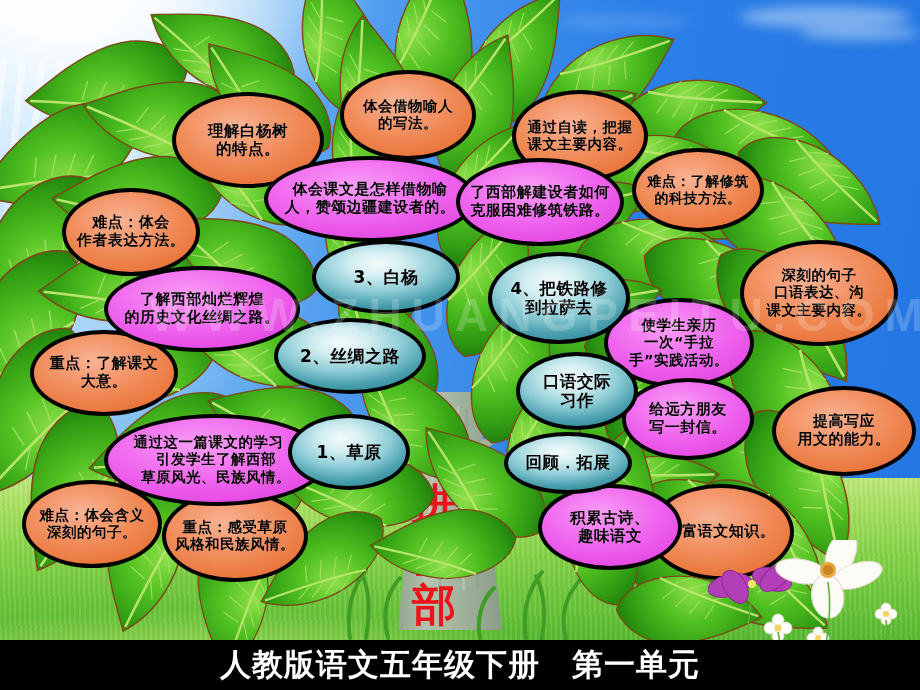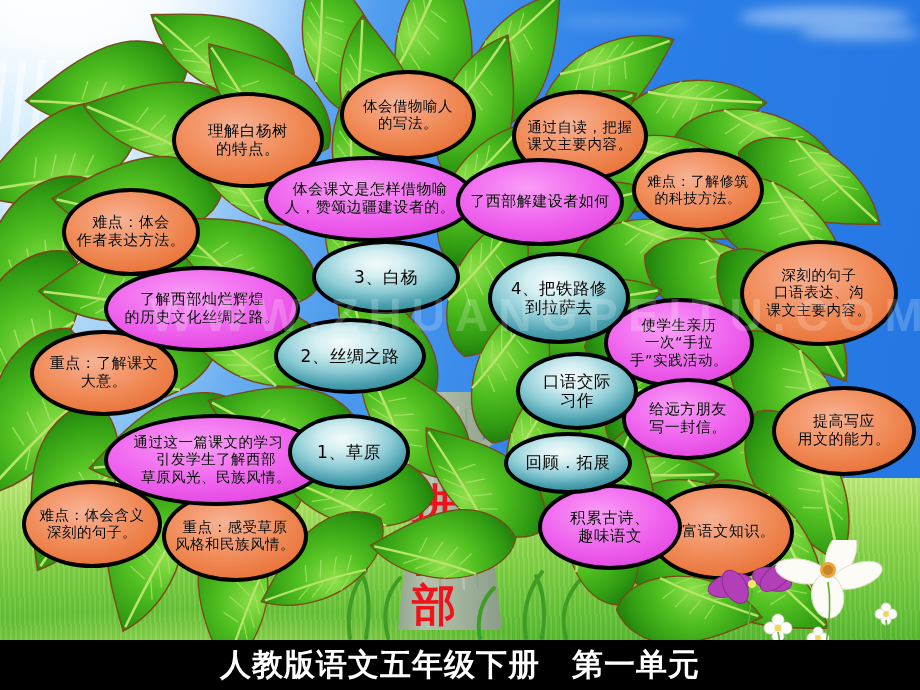--- a/index.html
+++ b/index.html
@@ -41,21 +41,21 @@
   .trunk svg{display:block}
   .trunk-title{position:absolute;left:404px;top:430px;width:60px;
      font-family:"DejaVu Serif","Liberation Serif",serif;
      color:#f0121b;font-size:44px;line-height:50px;font-weight:700;text-align:center;
      letter-spacing:0px;}
   .trunk-title span{display:block}
 
   
   .bub{position:absolute;display:flex;align-items:center;justify-content:center;
        border:4px solid #000;border-radius:50%;box-sizing:border-box;
-       text-align:center;color:#000;font-weight:400;
+       text-align:center;color:#000;font-weight:700;
        font-family:"DejaVu Sans","Liberation Sans",sans-serif;
        line-height:1.18;letter-spacing:.5px;padding:2px 6px;
        text-shadow:0 0 1px rgba(255,255,255,.35);}
   .bub span{display:block;width:100%;}
   .orange{background:radial-gradient(ellipse 70% 70% at 42% 34%, #f7b394 0%, #f59b72 34%, #f08a56 62%, #e97339 100%);}
   .pink{background:radial-gradient(ellipse 72% 72% at 42% 32%, #fa9ef7 0%, #f47ef2 32%, #ef63ee 62%, #e449e2 100%);}
   .teal{background:radial-gradient(ellipse 78% 78% at 44% 30%, #f2fbfb 0%, #d3eef1 24%, #8ecdd6 54%, #4a9fae 80%, #2d8794 100%);}
 
   
   .flw{position:absolute;}
@@ -294,20 +294,21 @@
       </div>
       <div class="bub pink" style="left: 264px; top: 156px; width: 212px; height: 86px; font-size: 15px;">
         <div style="width: 100%;">
           <span>体会课文是怎样借物喻</span>
           <span>人，赞颂边疆建设者的。</span>
         </div>
       </div>
       <div class="bub pink" style="left: 456px; top: 158px; width: 168px; height: 88px; font-size: 15px;">
         <div style="width: 100%;">
           <span>了西部解建设者如何</span>
+          <span>克服困难修筑铁路。</span>
         </div>
       </div>
       <div class="bub pink" style="left: 104px; top: 266px; width: 196px; height: 86px; font-size: 15px;">
         <div style="width: 100%;">
           <span>了解西部灿烂辉煌</span>
           <span>的历史文化丝绸之路。</span>
         </div>
       </div>
       <div class="bub pink" style="left: 604px; top: 298px; width: 150px; height: 90px; font-size: 14.5px;">
         <div style="width: 100%;">

